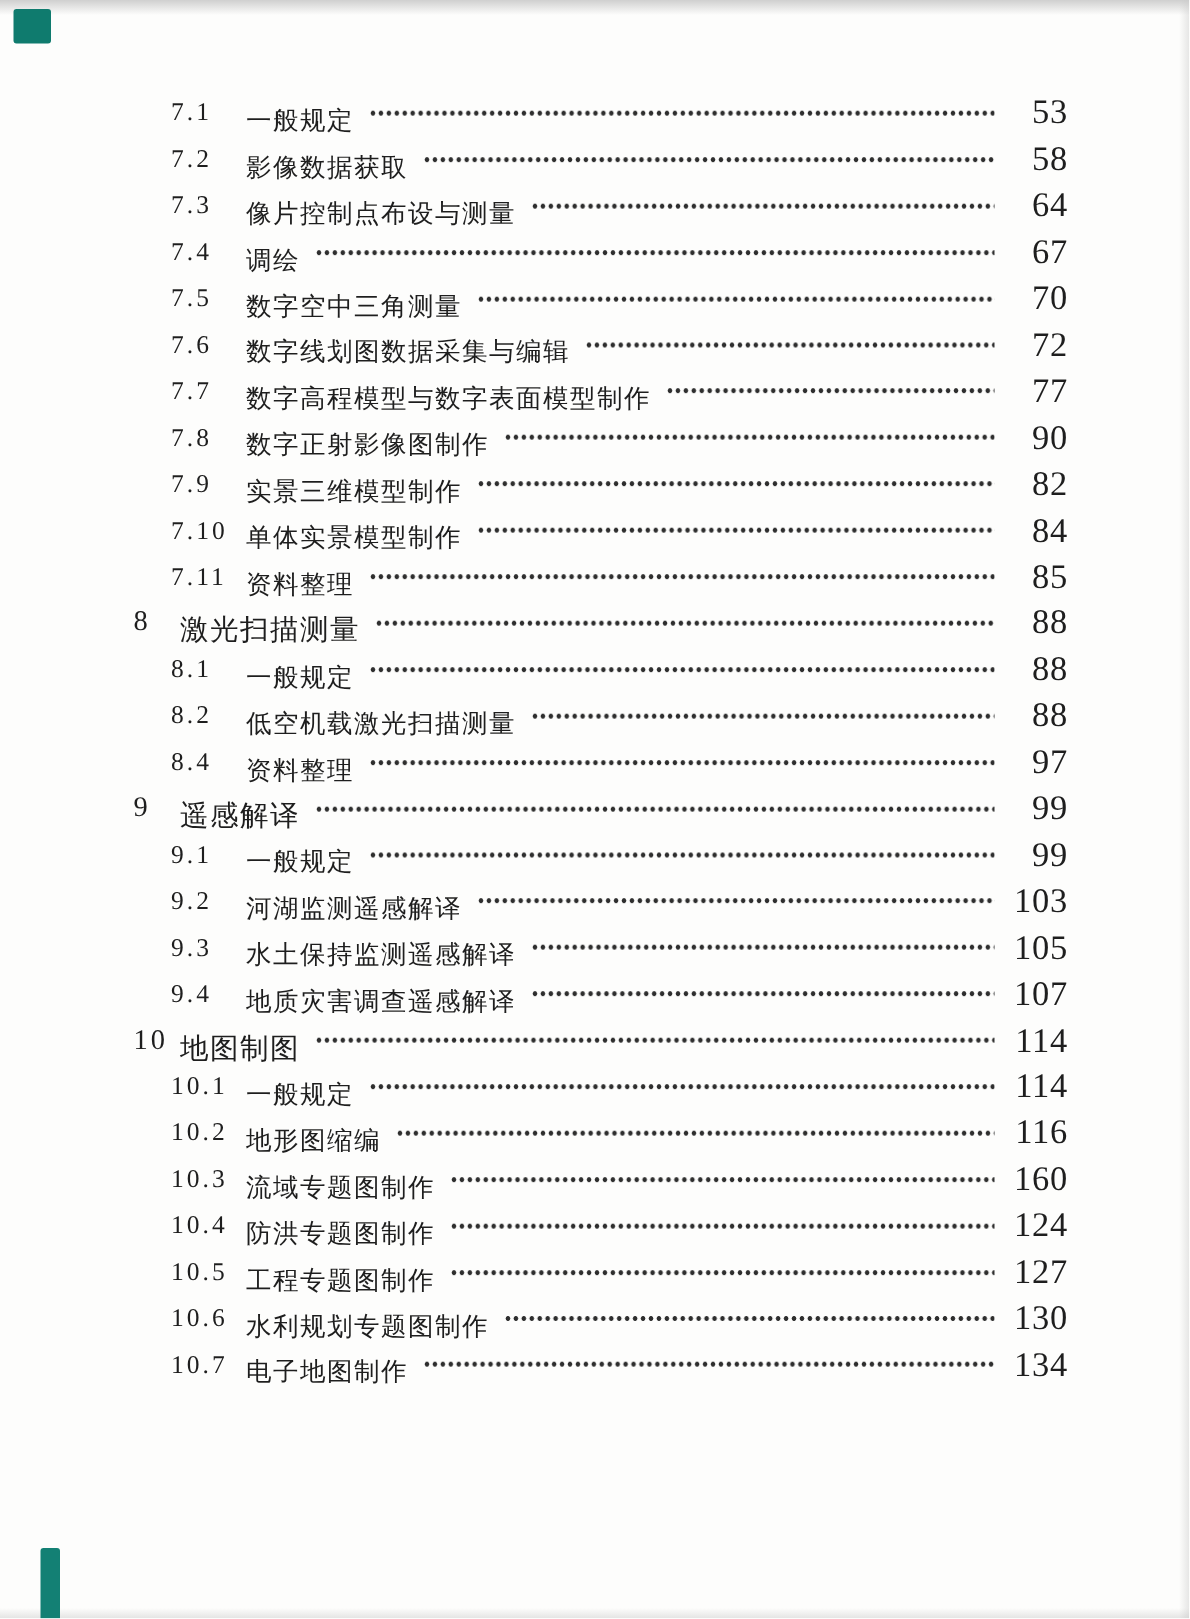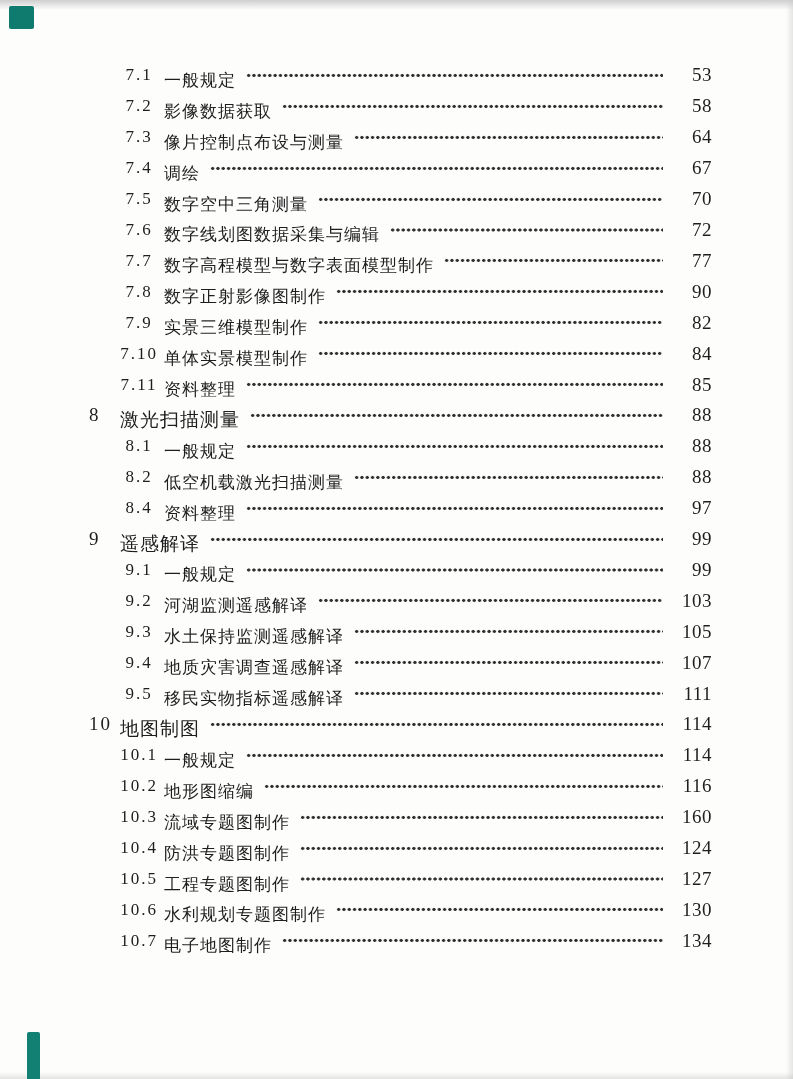--- a/index.html
+++ b/index.html
@@ -56,42 +56,42 @@
     font-size: 17px;
   }
   .toc-row.chapter {
     padding-left: 89px;
     font-size: 19px;
   }
   .toc-num {
     letter-spacing: 2px;
     flex: 0 0 auto;
   }
-  .toc-row.sub .toc-num { min-width: 50px; text-align: center; }
+  .toc-row.sub .toc-num { min-width: 50px; }
   .toc-row.chapter .toc-num { min-width: 31px; }
   .toc-title {
     flex: 0 0 auto;
     letter-spacing: 1px;
     margin-top: 10px;
   }
   .toc-dots {
     flex: 1 1 auto;
     align-self: stretch;
     margin-left: 10px;
     margin-right: 7px;
     background-image: radial-gradient(circle, #2e2e2e 1.35px, rgba(0,0,0,0) 1.8px);
     background-size: 5.3px 100%;
     background-position: left center;
     background-repeat: repeat-x;
   }
   .toc-page {
     flex: 0 0 auto;
     width: 42px;
     text-align: right;
-    font-size: 19px;
+    font-size: 23px;
     letter-spacing: 0.5px;
   }
 </style>
 </head>
 <body>
 
 <div class="page">
   <div class="edge-top"></div>
   <div class="edge-right"></div>
   <div class="edge-bottom"></div>
@@ -211,26 +211,20 @@
         <span class="toc-title">水土保持监测遥感解译</span>
         <span class="toc-dots"></span>
         <span class="toc-page">105</span>
       </div>
       <div class="toc-row sub">
         <span class="toc-num">9.4</span>
         <span class="toc-title">地质灾害调查遥感解译</span>
         <span class="toc-dots"></span>
         <span class="toc-page">107</span>
       </div>
-      <div class="toc-row sub">
-        <span class="toc-num">9.5</span>
-        <span class="toc-title">移民实物指标遥感解译</span>
-        <span class="toc-dots"></span>
-        <span class="toc-page">111</span>
-      </div>
       <div class="toc-row chapter">
         <span class="toc-num">10</span>
         <span class="toc-title">地图制图</span>
         <span class="toc-dots"></span>
         <span class="toc-page">114</span>
       </div>
       <div class="toc-row sub">
         <span class="toc-num">10.1</span>
         <span class="toc-title">一般规定</span>
         <span class="toc-dots"></span>

